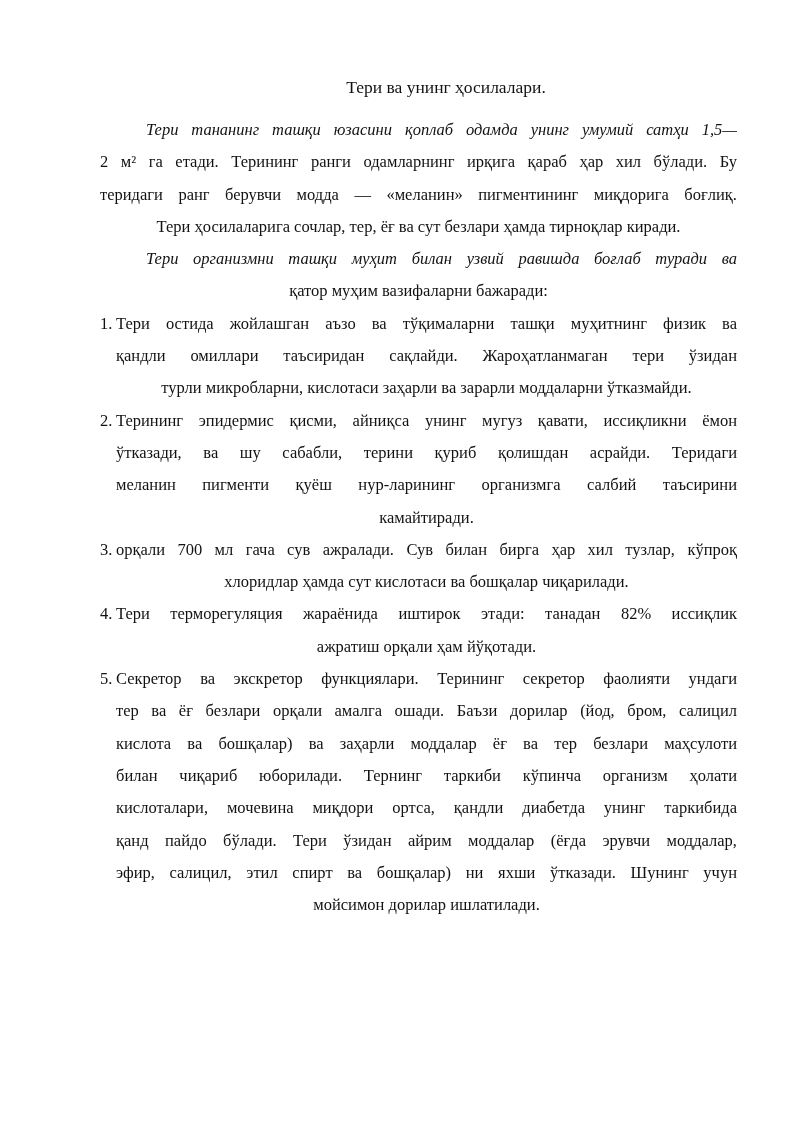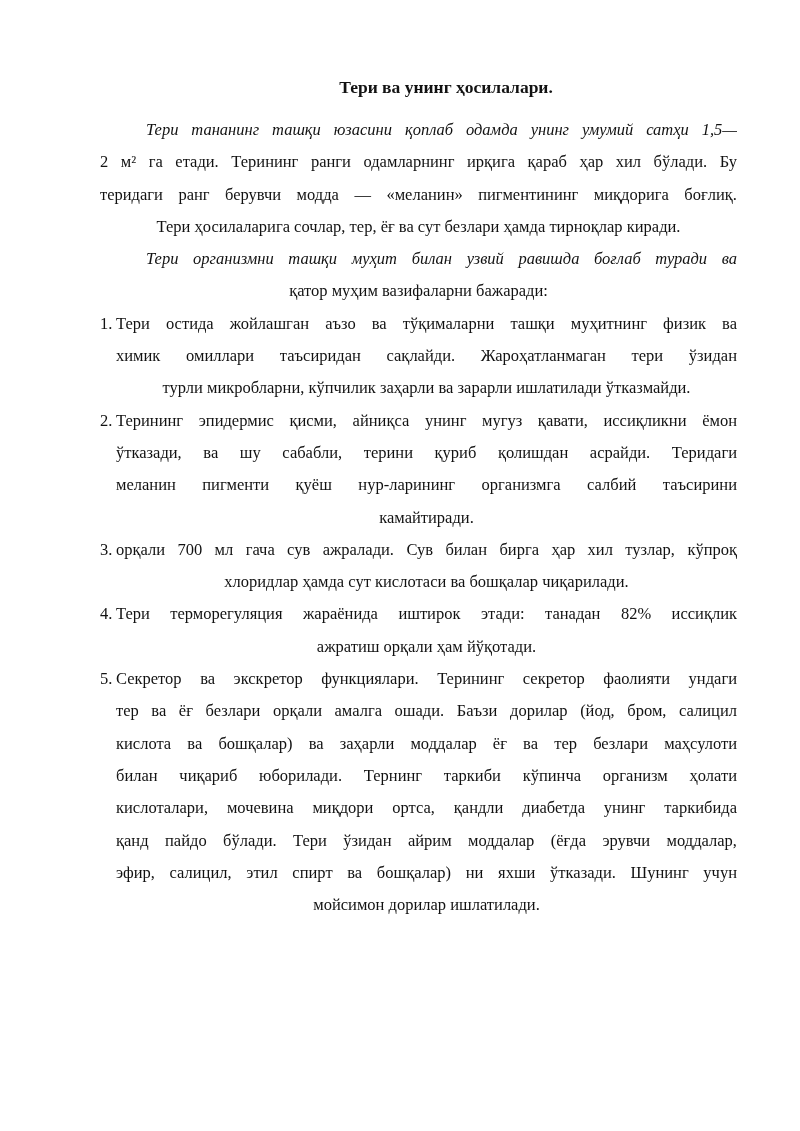--- a/index.html
+++ b/index.html
@@ -17,21 +17,21 @@
     color: #121212;
   }
   .doc-title {
     position: absolute;
     top: 70px;
     left: 100px;
     width: 637px;
     box-sizing: border-box;
     padding-left: 55px;
     text-align: center;
-    font-weight: 700;
+    font-weight: 400;
     font-size: 17.5px;
     line-height: 34px;
   }
   .content {
     position: absolute;
     top: 114px;
     left: 100px;
     width: 637px;
     font-size: 16.5px;
     line-height: 32.3px;
@@ -79,22 +79,22 @@
     <div class="para">
       <div class="ln ind">Тери организмни ташқи муҳит билан узвий равишда боғлаб туради ва</div>
       <div class="ln last">қатор муҳим вазифаларни бажаради:</div>
     </div>
 
     <div class="nlist">
 
       <div class="item">
         <span class="num">1.</span>
         <div class="ln">Тери остида жойлашган аъзо ва тўқималарни ташқи муҳитнинг физик ва</div>
-        <div class="ln">химик омиллари таъсиридан сақлайди. Жароҳатланмаган тери ўзидан</div>
-        <div class="ln last">турли микробларни, кўпчилик заҳарли ва зарарли ишлатилади ўтказмайди.</div>
+        <div class="ln">қандли омиллари таъсиридан сақлайди. Жароҳатланмаган тери ўзидан</div>
+        <div class="ln last">турли микробларни, кислотаси заҳарли ва зарарли моддаларни ўтказмайди.</div>
       </div>
 
       <div class="item">
         <span class="num">2.</span>
         <div class="ln">Терининг эпидермис қисми, айниқса унинг мугуз қавати, иссиқликни ёмон</div>
         <div class="ln">ўтказади, ва шу сабабли, терини қуриб қолишдан асрайди. Теридаги</div>
         <div class="ln">меланин пигменти қуёш нур-ларининг организмга салбий таъсирини</div>
         <div class="ln last">камайтиради.</div>
       </div>
 

